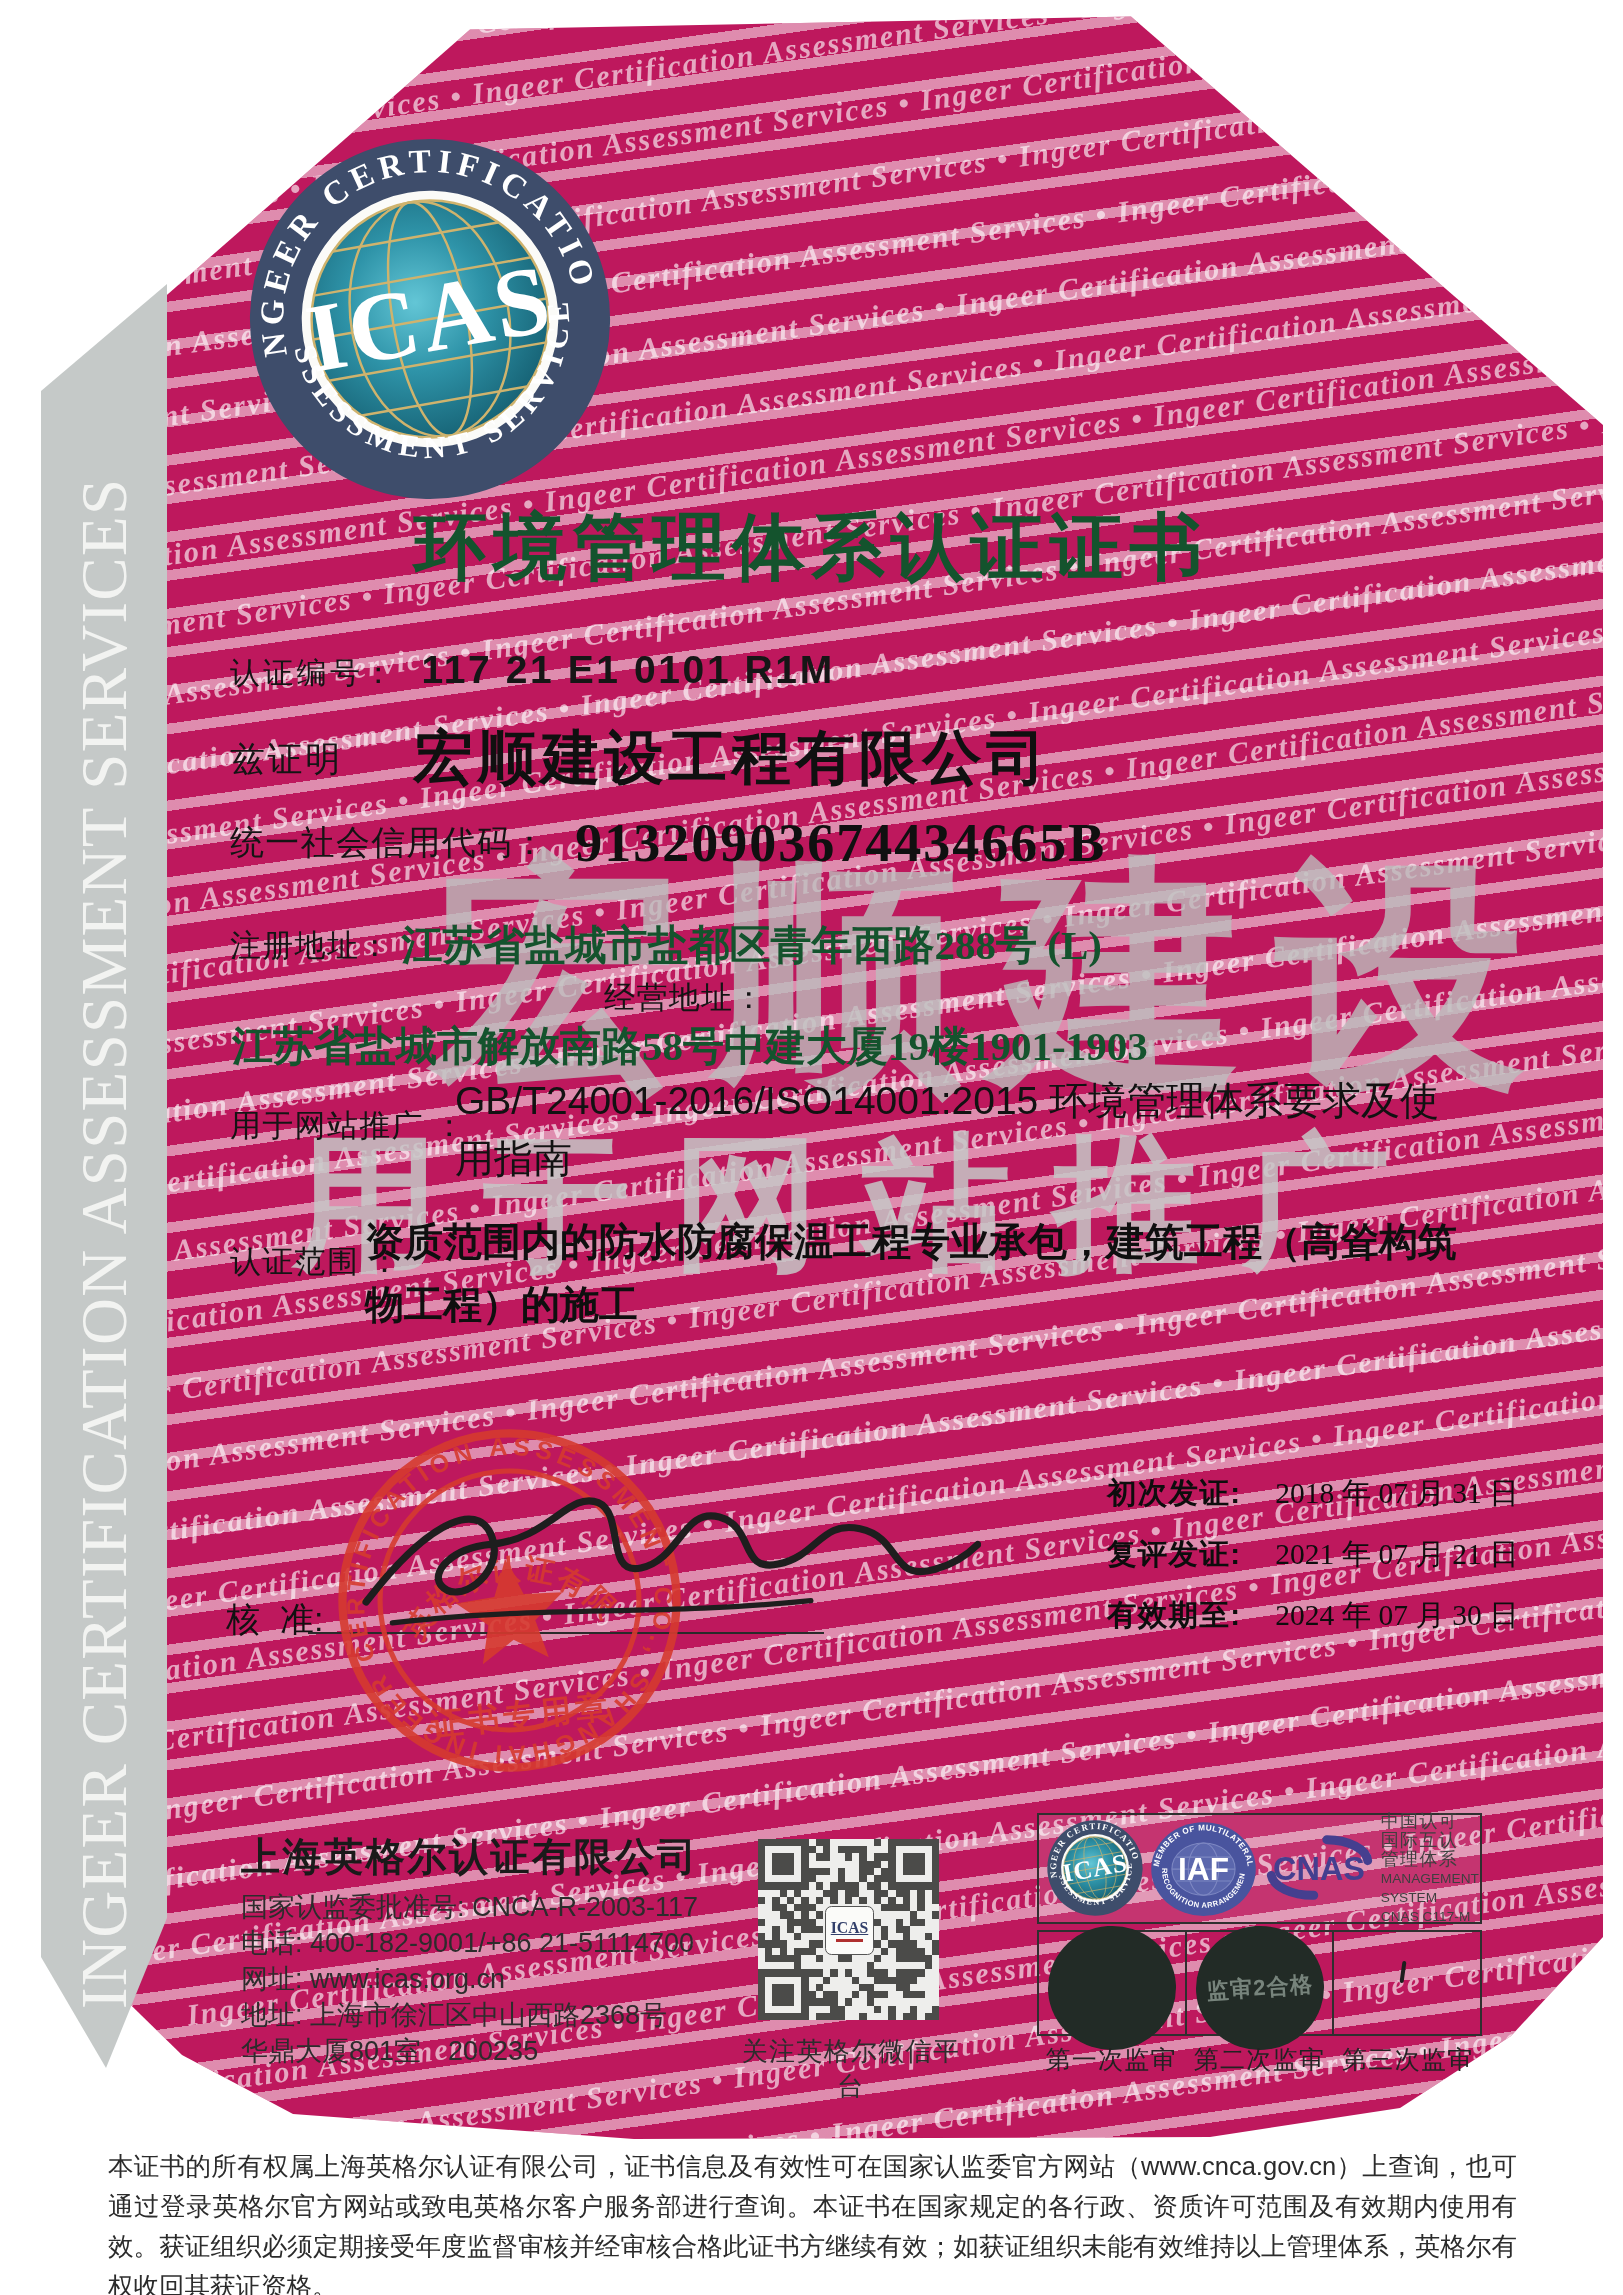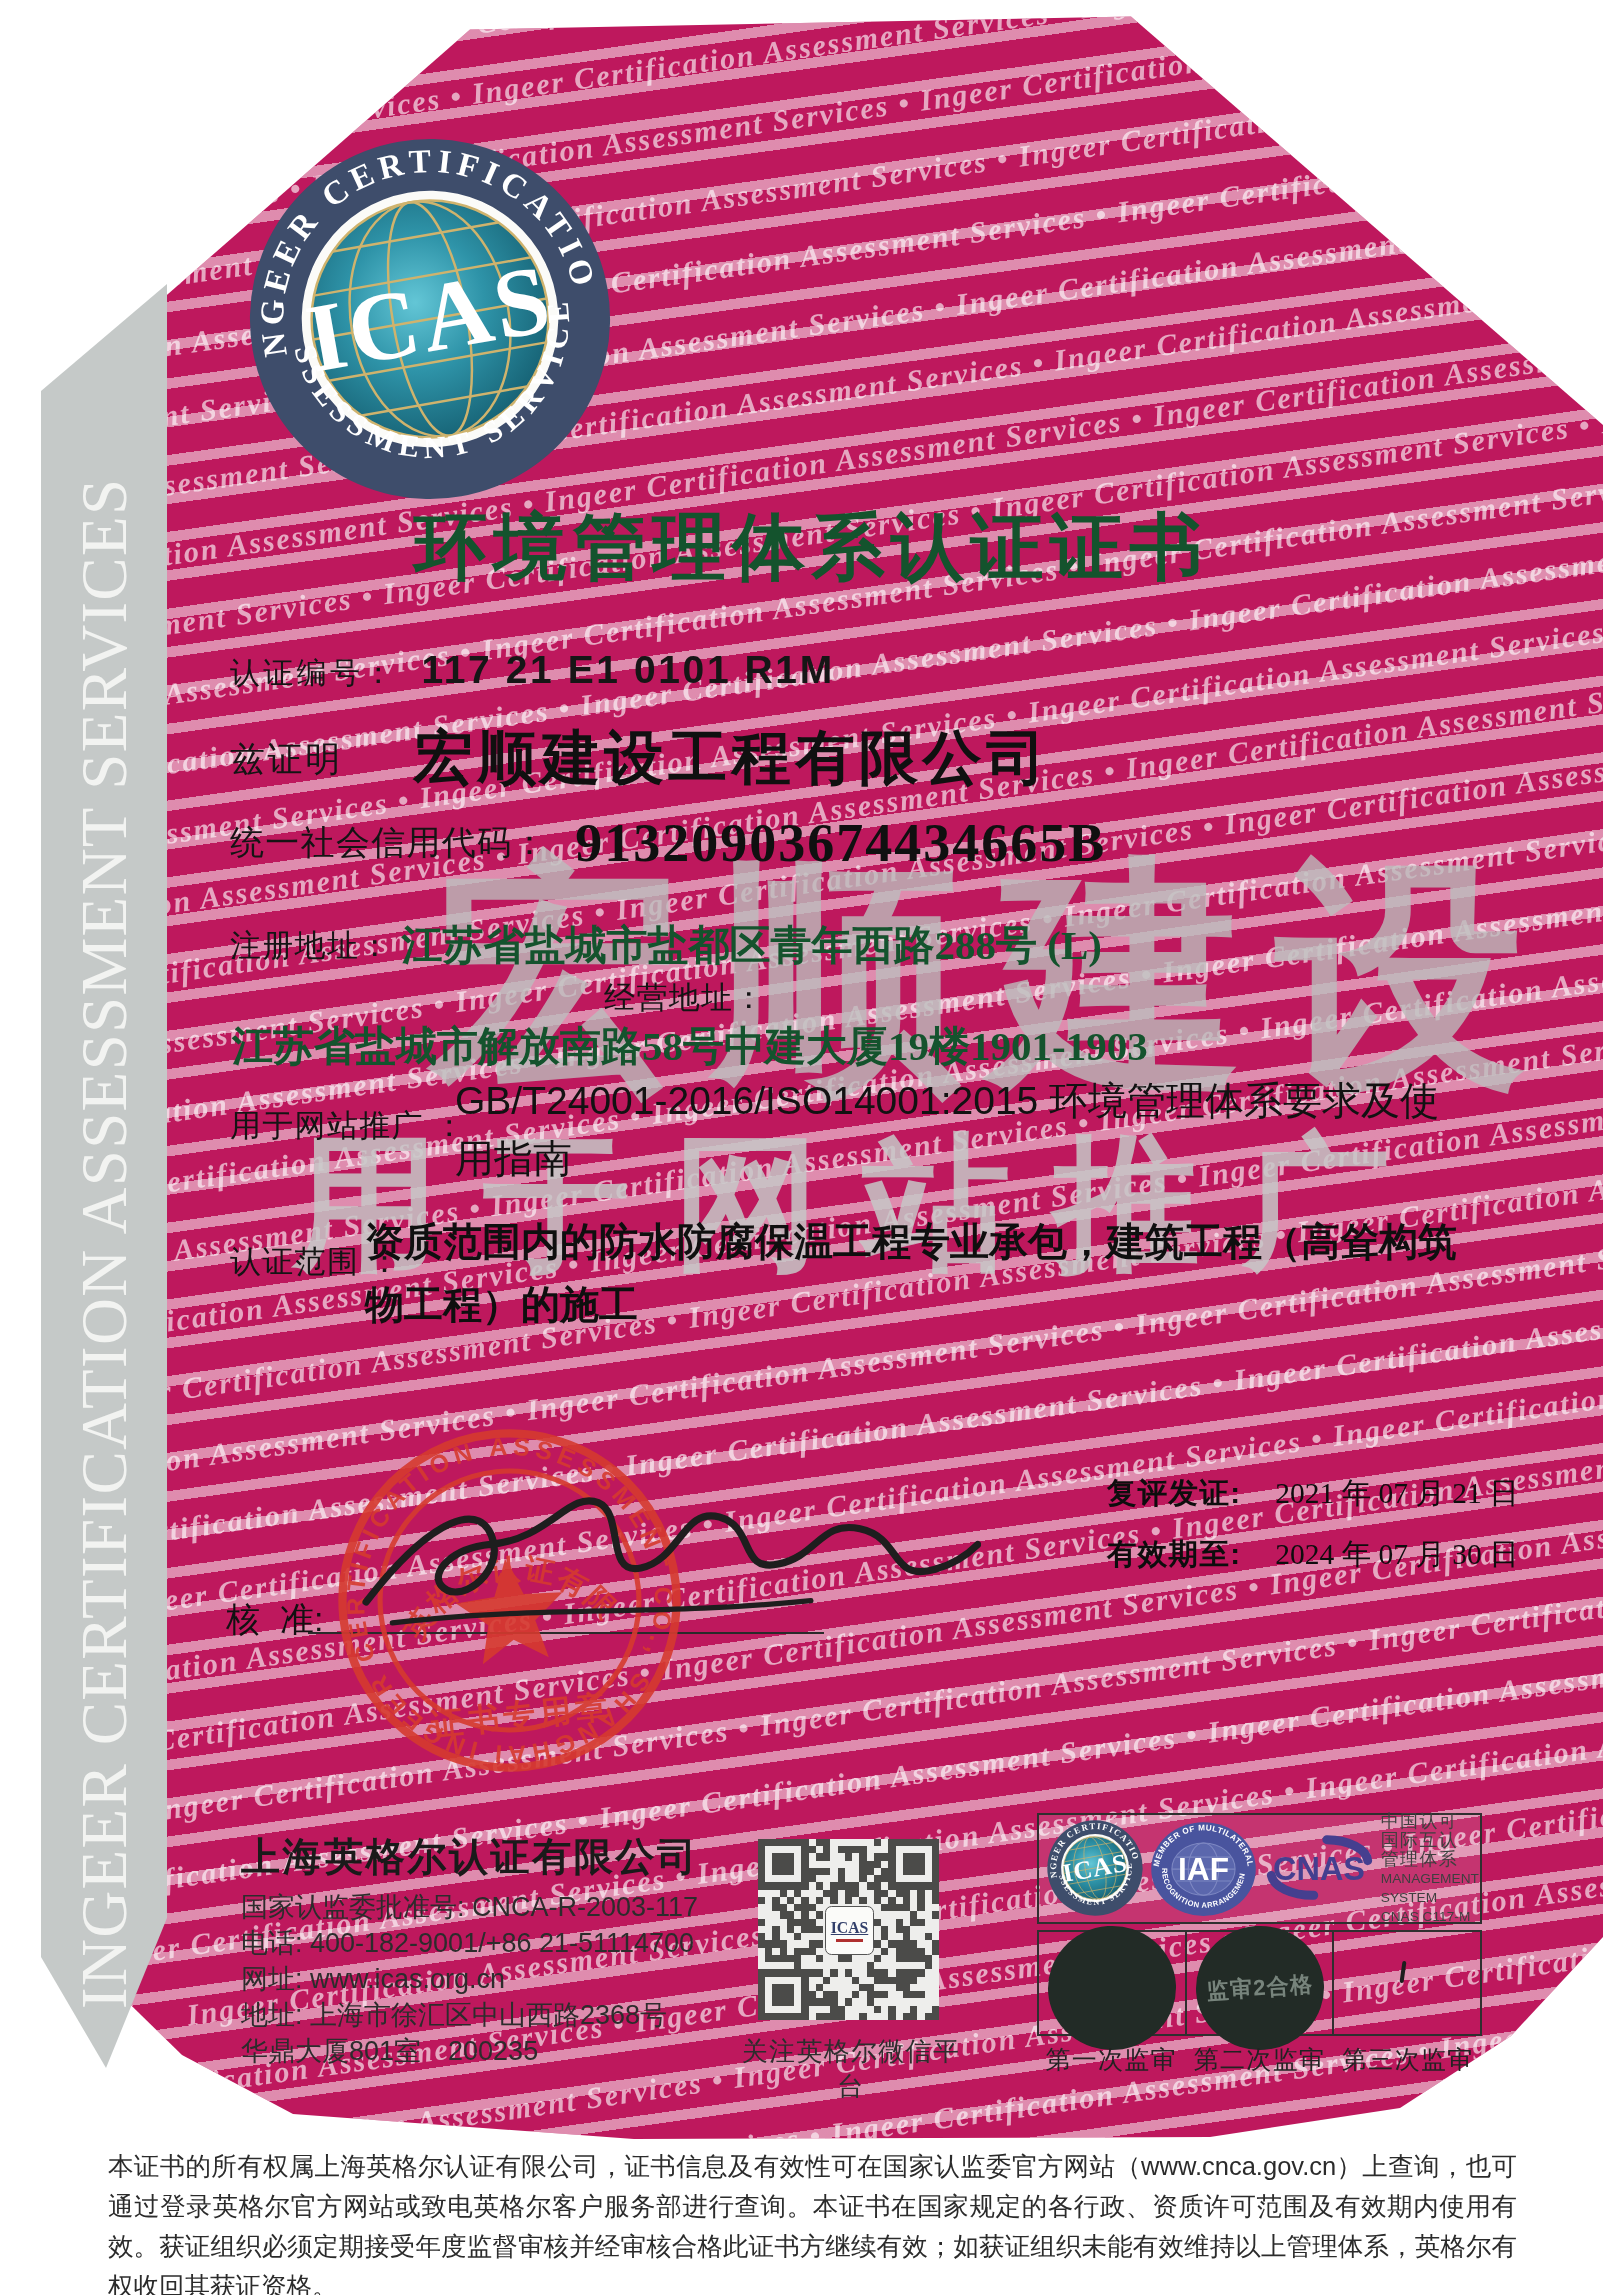--- a/index.html
+++ b/index.html
@@ -234,20 +234,24 @@
       <span class="val">江苏省盐城市解放南路58号中建大厦19楼1901-1903</span>
     </div>
 
     <div class="standard-label lbl">用于网站推广 ：</div>
     <div class="standard-val">GB/T24001-2016/ISO14001:2015 环境管理体系要求及使用指南</div>
 
     <div class="scope-label lbl">认证范围 ：</div>
     <div class="scope-val">资质范围内的防水防腐保温工程专业承包，建筑工程（高耸构筑物工程）的施工</div>
 
     <div class="dates-block">
+      <div class="date-row">
+        <span class="lbl">初次发证:</span>
+        <span class="val">2018 年 07 月 31 日</span>
+      </div>
       <div class="date-row">
         <span class="lbl">复评发证:</span>
         <span class="val">2021 年 07 月 21 日</span>
       </div>
       <div class="date-row">
         <span class="lbl">有效期至:</span>
         <span class="val">2024 年 07 月 30 日</span>
       </div>
     </div>
 

